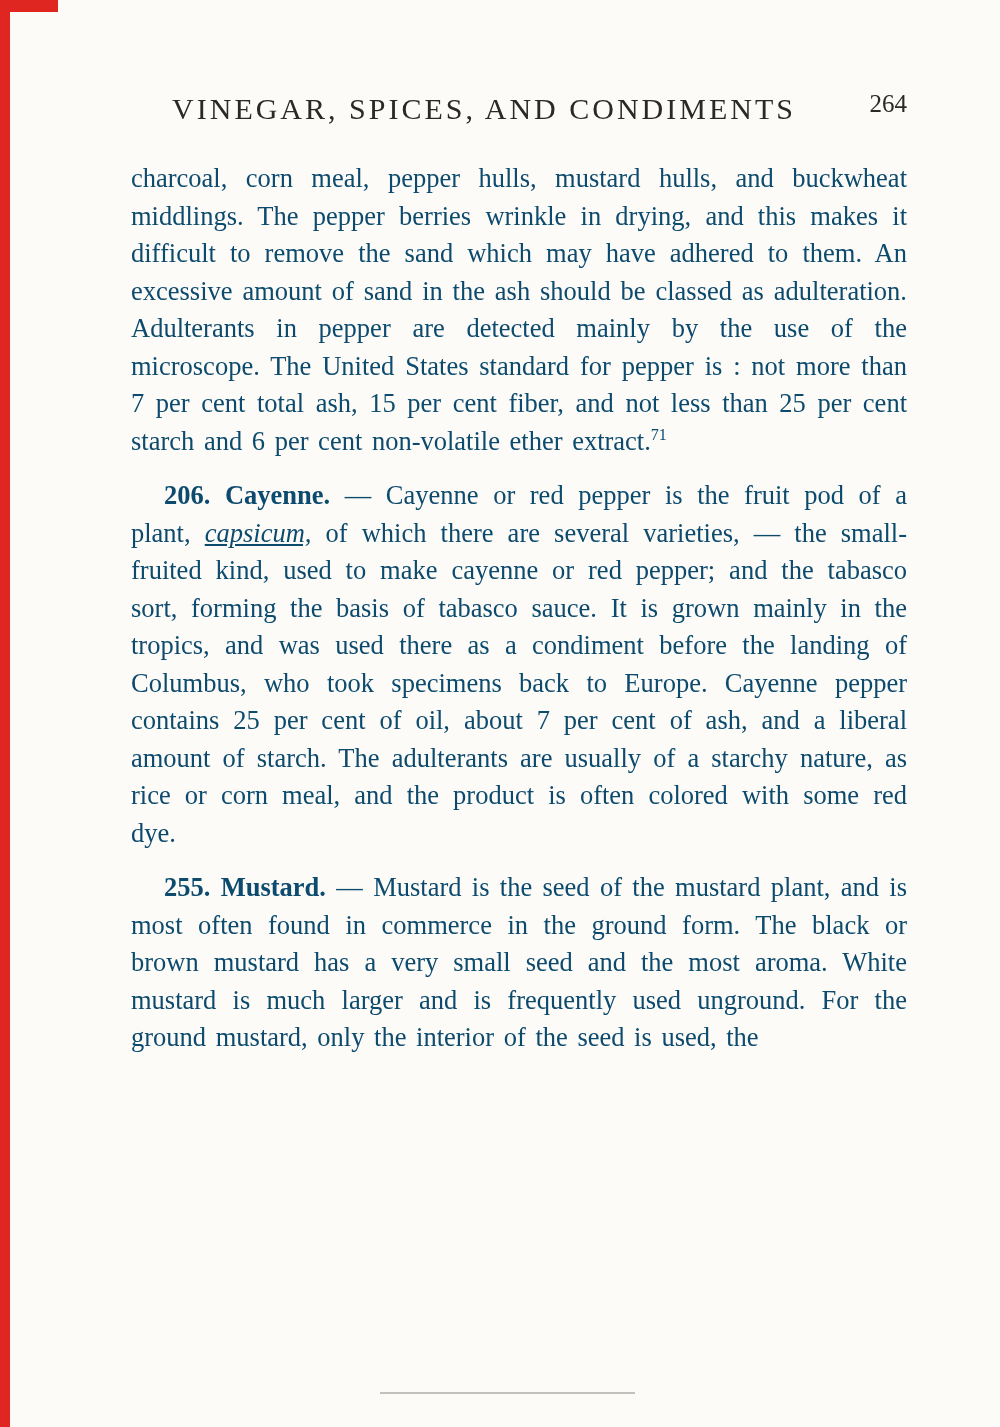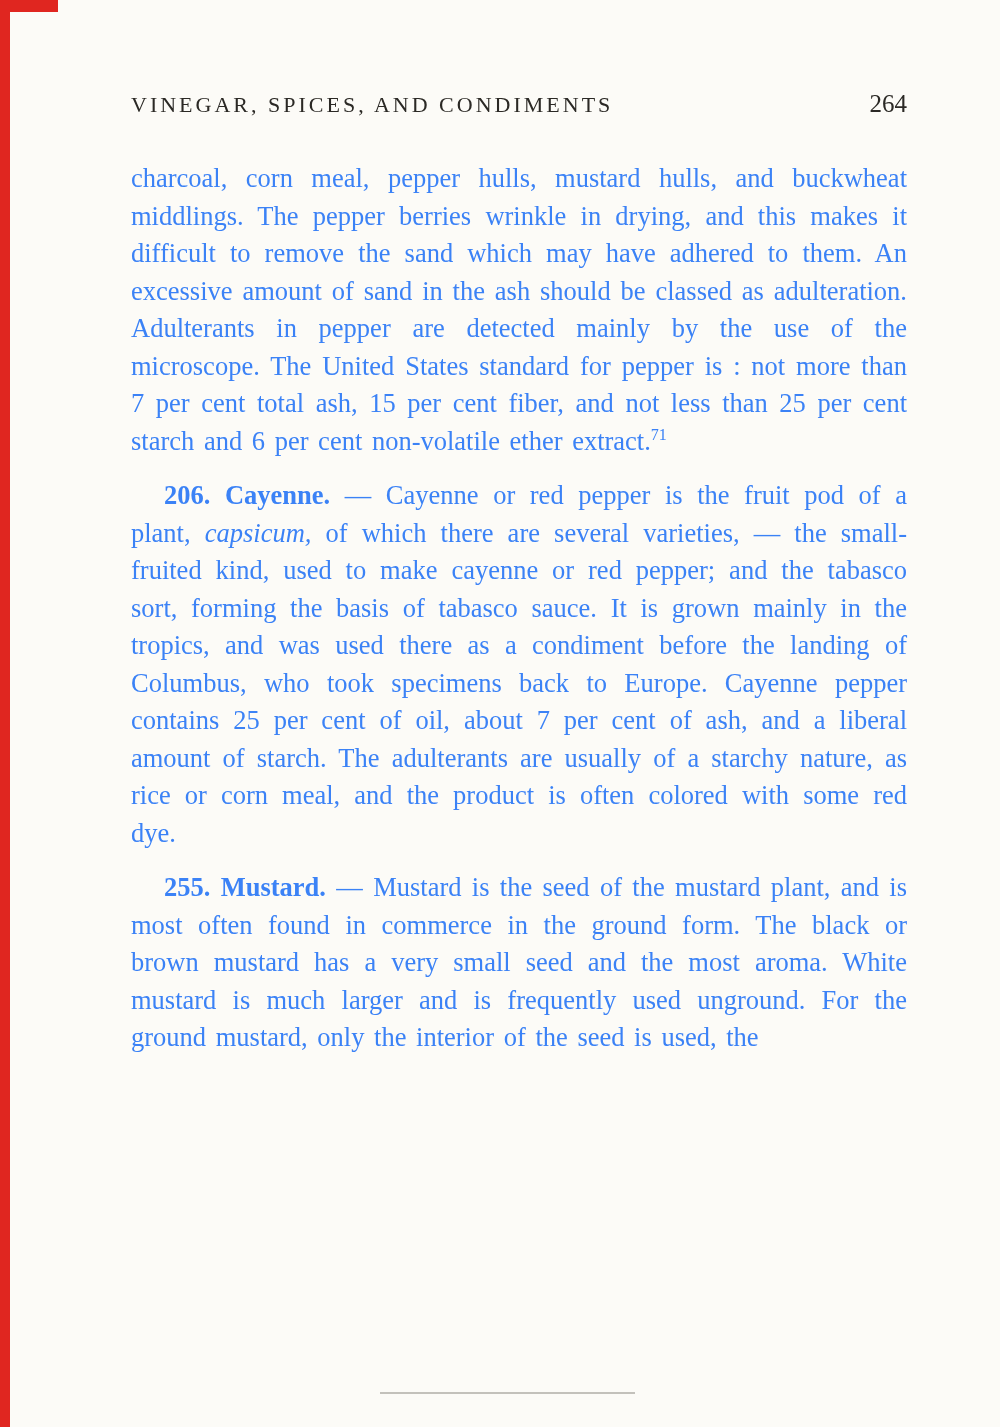--- a/index.html
+++ b/index.html
@@ -47,47 +47,48 @@
 
   .running-head {
     position: relative;
     width: 100%;
     height: 34px;
     margin-bottom: 34px;
   }
   .running-head .head-title {
     position: absolute;
     left: 0; right: 70px;
-    font-size: 22px;
+    text-align: center;
+    font-size: 30px;
     letter-spacing: 3px;
     color: #2b2925;
     white-space: nowrap;
   }
   .running-head .head-page-number {
     position: absolute;
     right: 0; top: -2px;
     font-size: 25px;
     color: #2b2925;
   }
 
   .body-text p {
     font-size: 26.5px;
     line-height: 37.5px;
     text-align: justify;
-    color: #3b82f6;
+    color: #0c4a6e;
     word-spacing: 3px;
   }
   .body-text p.indented {
     text-indent: 33px;
   }
   .body-text p + p {
     margin-top: 17px;
   }
   .run-bold { font-weight: bold; }
-  .run-italic { font-style: italic; }
+  .run-italic { font-style: italic; text-decoration: underline; }
   sup.run-sup {
     font-size: 16px;
     line-height: 0;
     vertical-align: super;
   }
 </style>
 </head>
 <body style="background: rgb(252, 251, 247);">
 
 <div class="scan-edge-left" style="background: rgb(224, 38, 32);"></div>

